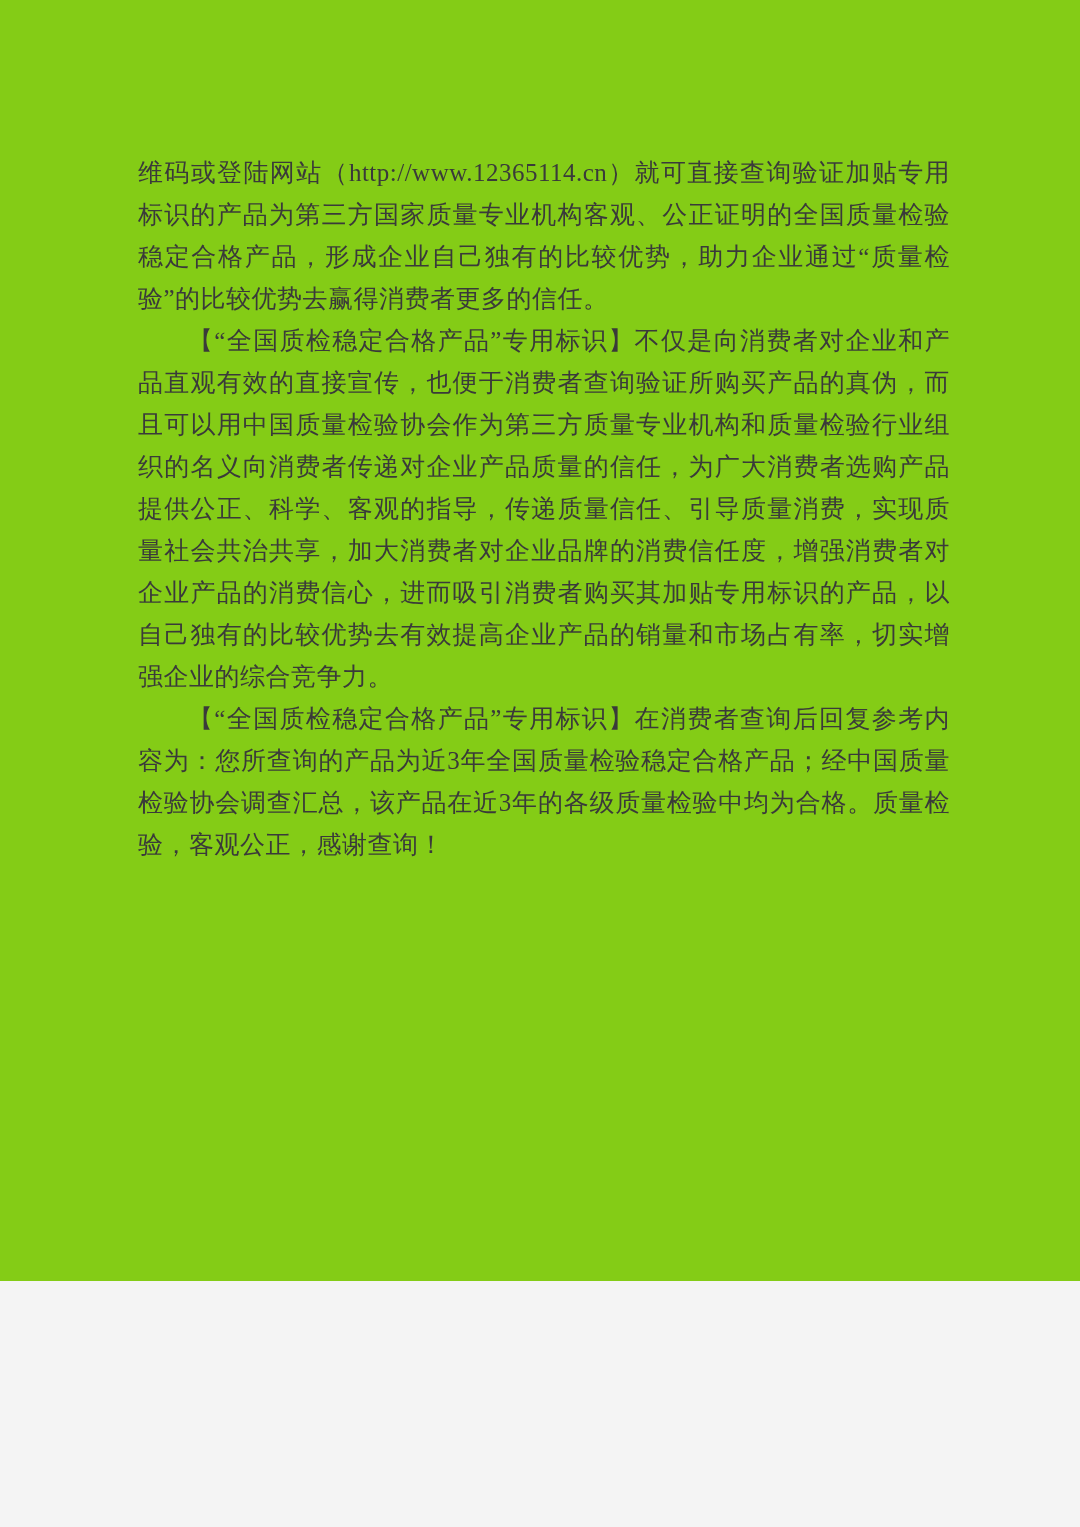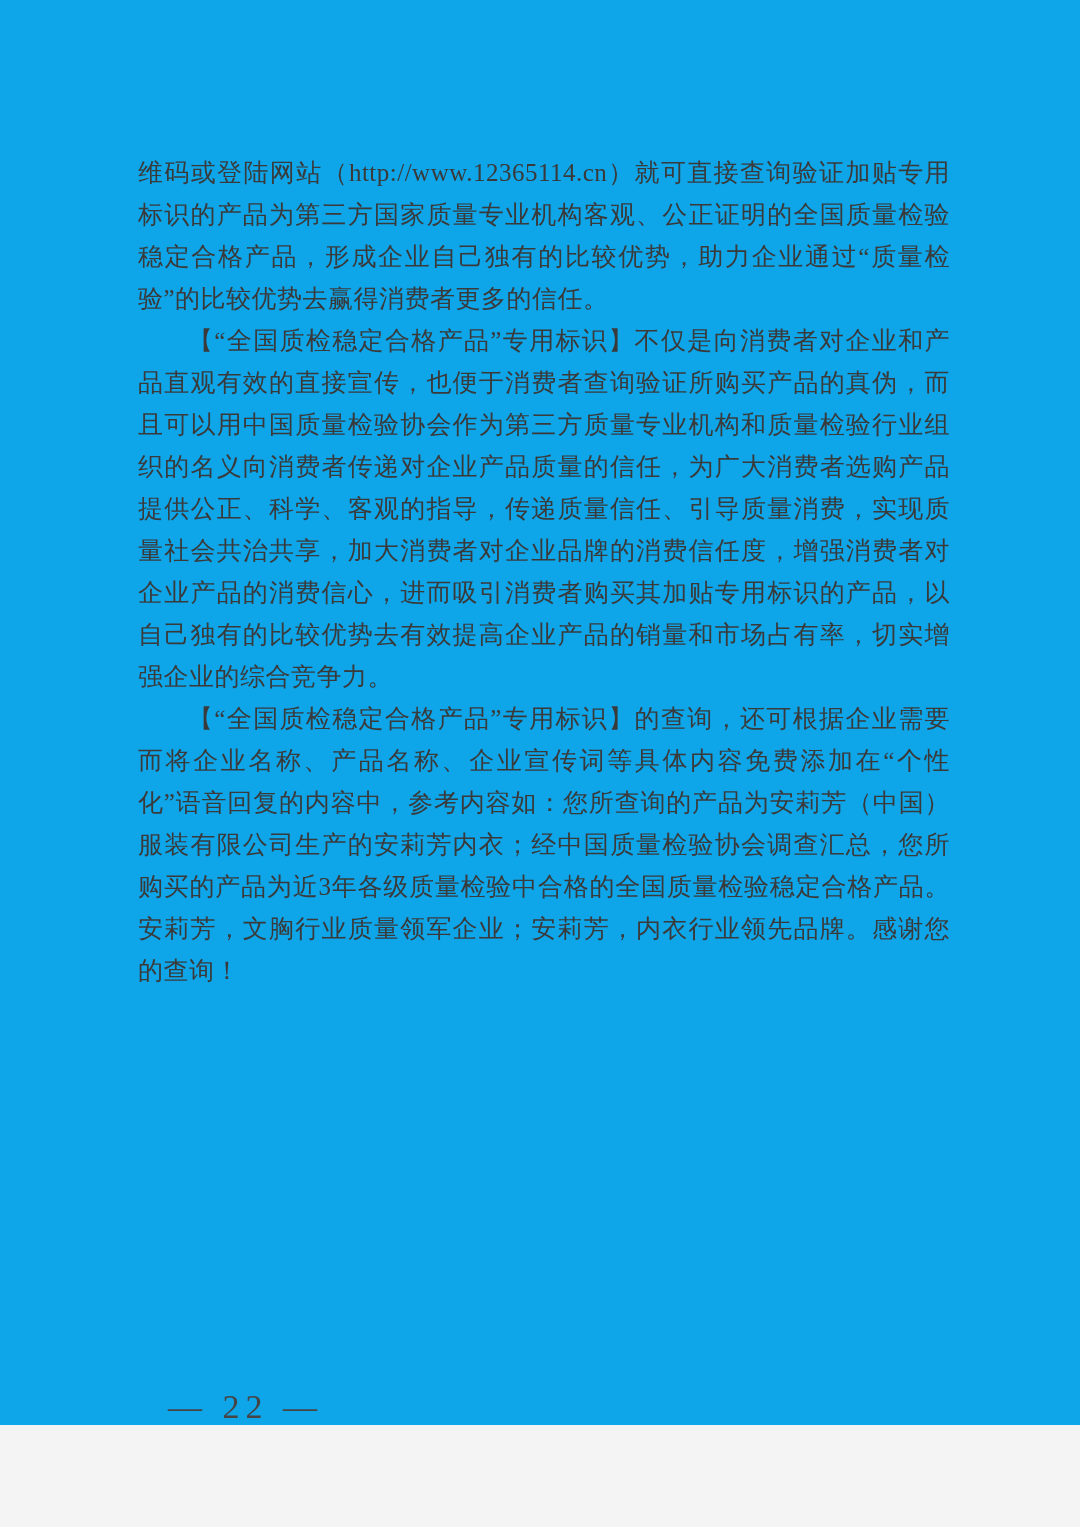--- a/index.html
+++ b/index.html
@@ -8,22 +8,22 @@
   }
   body {
     width: 1080px;
     height: 1527px;
     background: #f4f4f4;
     font-family: "Liberation Serif", "DejaVu Serif", serif;
   }
   .page {
     position: relative;
     width: 1080px;
-    height: 1425px;
-    background: #0ea5e9;
+    height: 1281px;
+    background: #84cc16;
     overflow: hidden;
   }
   .content {
     position: absolute;
     left: 138px;
     top: 152px;
     width: 812px;
     color: #3a3a3a;
     font-size: 25px;
     line-height: 42px;
@@ -49,16 +49,16 @@
     white-space: pre;
   }
 </style>
 </head>
 <body>
 
 <div class="page">
   <div class="content">
     <p class="no-indent">维码或登陆网站（http://www.12365114.cn）就可直接查询验证加贴专用标识的产品为第三方国家质量专业机构客观、公正证明的全国质量检验稳定合格产品，形成企业自己独有的比较优势，助力企业通过“质量检验”的比较优势去赢得消费者更多的信任。</p>
     <p>【“全国质检稳定合格产品”专用标识】不仅是向消费者对企业和产品直观有效的直接宣传，也便于消费者查询验证所购买产品的真伪，而且可以用中国质量检验协会作为第三方质量专业机构和质量检验行业组织的名义向消费者传递对企业产品质量的信任，为广大消费者选购产品提供公正、科学、客观的指导，传递质量信任、引导质量消费，实现质量社会共治共享，加大消费者对企业品牌的消费信任度，增强消费者对企业产品的消费信心，进而吸引消费者购买其加贴专用标识的产品，以自己独有的比较优势去有效提高企业产品的销量和市场占有率，切实增强企业的综合竞争力。</p>
-    <p>【“全国质检稳定合格产品”专用标识】的查询，还可根据企业需要而将企业名称、产品名称、企业宣传词等具体内容免费添加在“个性化”语音回复的内容中，参考内容如：您所查询的产品为安莉芳（中国）服装有限公司生产的安莉芳内衣；经中国质量检验协会调查汇总，您所购买的产品为近3年各级质量检验中合格的全国质量检验稳定合格产品。安莉芳，文胸行业质量领军企业；安莉芳，内衣行业领先品牌。感谢您的查询！</p>
+    <p>【“全国质检稳定合格产品”专用标识】在消费者查询后回复参考内容为：您所查询的产品为近3年全国质量检验稳定合格产品；经中国质量检验协会调查汇总，该产品在近3年的各级质量检验中均为合格。质量检验，客观公正，感谢查询！</p>
   </div>
   <div class="footer">— 22 —</div>
 </div>
 
 </body></html>

